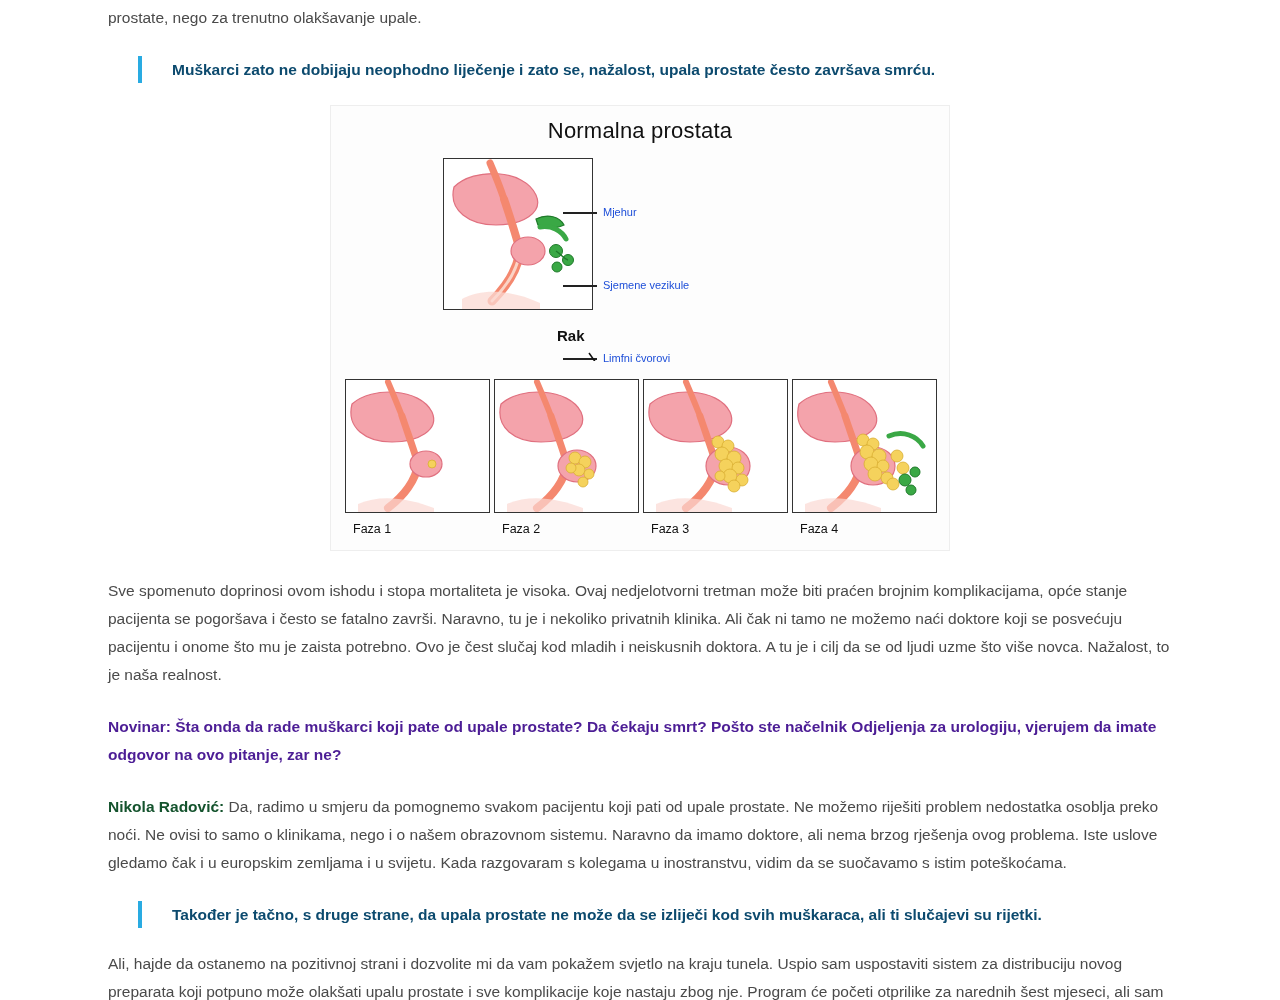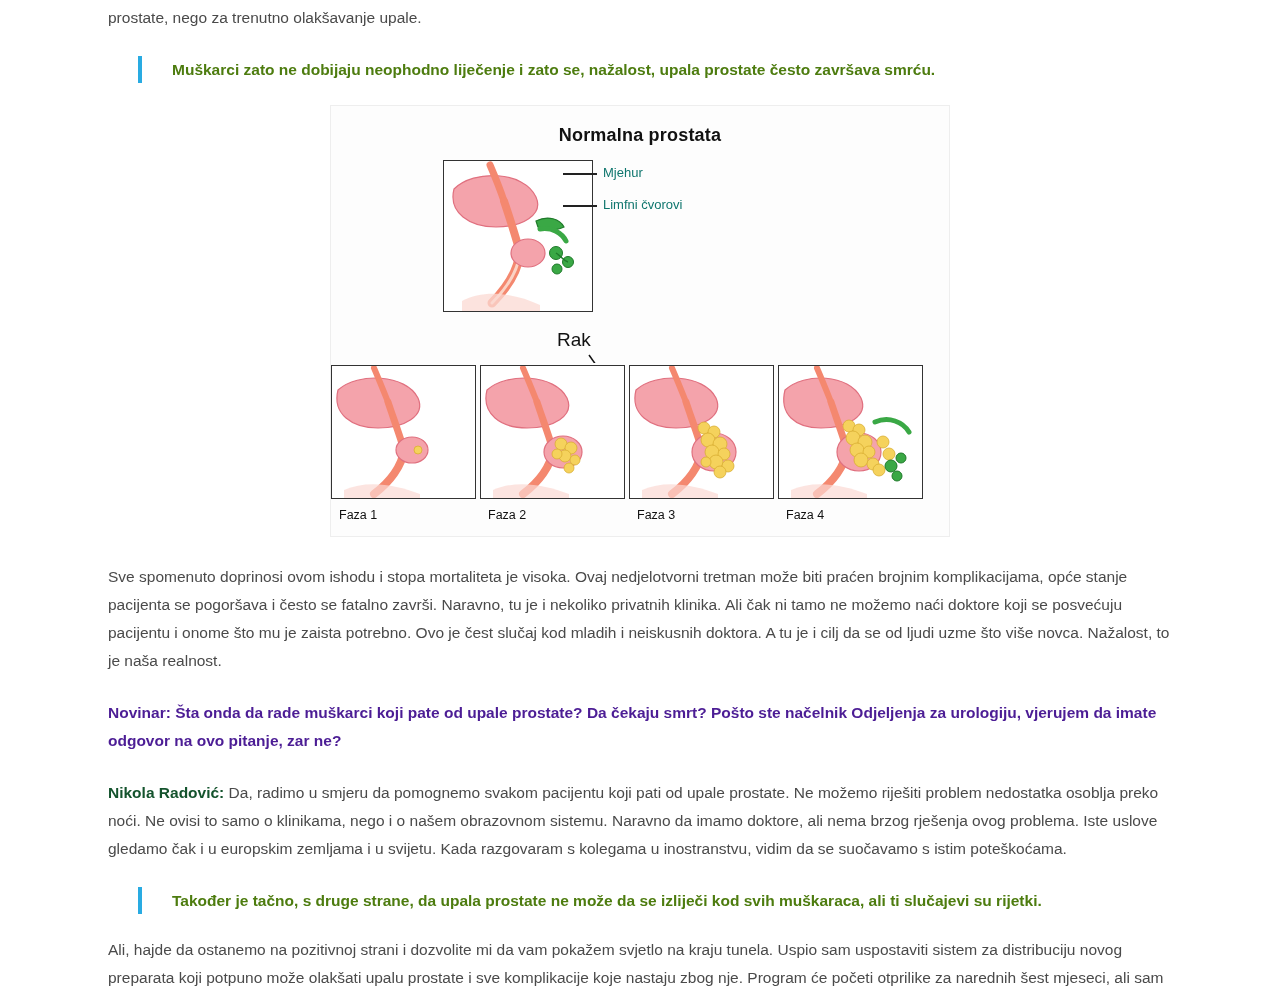--- a/index.html
+++ b/index.html
@@ -33,21 +33,21 @@
     margin-top: 0;
     padding-top: 4px;
   }
   .quote {
     margin: 22px 0 22px 30px;
     padding-left: 30px;
     border-left: 4px solid #29abe2;
     max-width: 1000px;
   }
   .quote .quote-text {
-    color: #4d7c0f;
+    color: #0c4a6e;
     font-size: 15.5px;
     font-weight: bold;
     line-height: 27px;
     margin: 0;
   }
   .strong-q {
     font-size: 15.5px;
     line-height: 28px;
     font-weight: bold;
     color: #4c1d95;
@@ -67,24 +67,24 @@
   }
   .figure {
     width: 620px;
     background: #fdfdfd;
     border: 1px solid #eeeeee;
     padding: 12px 0 14px 0;
     box-sizing: border-box;
   }
   .fig-title {
     text-align: center;
-    font-size: 18px;
-    font-weight: bold;
+    font-size: 22px;
+    font-weight: normal;
     color: #111;
-    margin: 7px 0 8px 0;
+    margin: 0 0 8px 0;
     letter-spacing: .2px;
   }
 
   
   .normal-panel {
     position: relative;
     width: 470px;
     height: 175px;
     margin: 0 auto;
   }
@@ -99,46 +99,47 @@
     overflow: hidden;
   }
   .labels {
     position: absolute;
     left: 196px;
     top: 10px;
     width: 270px;
   }
   .label-row {
     position: relative;
-    font-size: 13px;
-    color: #0f766e;
+    font-size: 11px;
+    color: #1d4ed8;
     height: 32px;
     line-height: 18px;
+    margin-top: 41px;
   }
   .label-row .lead {
     position: absolute;
     left: -38px;
     top: 9px;
     width: 34px;
     height: 1.5px;
     background: #222;
   }
   .label-row span.txt {
     position: absolute;
     left: 2px;
     top: 0px;
     white-space: nowrap;
   }
 
   
   .stages {
     display: flex;
-    justify-content: flex-start;
+    justify-content: center;
     gap: 6px;
-    margin-top: 2px;
+    margin-top: 18px;
   }
   .stage {
     width: 143px;
   }
   .stage-box {
     width: 143px;
     height: 132px;
     border: 1.5px solid #333;
     background: #fff;
     position: relative;
@@ -153,22 +154,22 @@
   }
   .rak-label {
     position: relative;
     width: 620px;
     height: 34px;
   }
   .rak-label .rak-text {
     position: absolute;
     left: 226px;
     top: 0;
-    font-size: 19px;
-    font-weight: normal;
+    font-size: 15px;
+    font-weight: bold;
     color: #111;
   }
   svg { display: block; }
 </style>
 </head>
 <body>
 
 <div class="page">
 
   <p class="body-text first">prostate, nego za trenutno olakšavanje upale.</p>
@@ -205,20 +206,24 @@
             <path d="M112,92 C118,96 120,100 124,101" stroke="#1f7a2a" stroke-width="1.4" fill="none"></path>
 
             <path d="M18,140 C40,128 70,132 96,144 L96,150 L18,150 Z" fill="#fbd9d3" opacity="0.75"></path>
           </svg>
         </div>
 
         <div class="labels">
           <div class="label-row">
             <span class="lead"></span>
             <span class="txt">Mjehur</span>
+          </div>
+          <div class="label-row">
+            <span class="lead"></span>
+            <span class="txt">Sjemene vezikule</span>
           </div>
           <div class="label-row">
             <span class="lead"></span>
             <span class="txt">Limfni čvorovi</span>
           </div>
         </div>
       </div>
 
       <div class="rak-label">
         <span class="rak-text">Rak</span>

